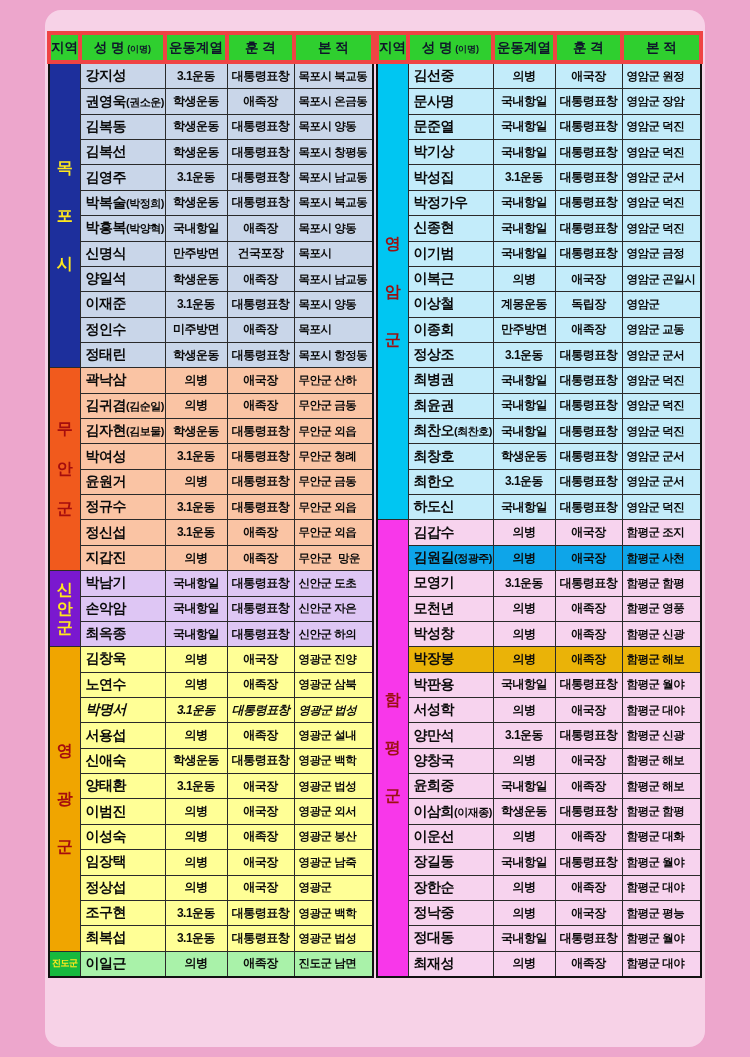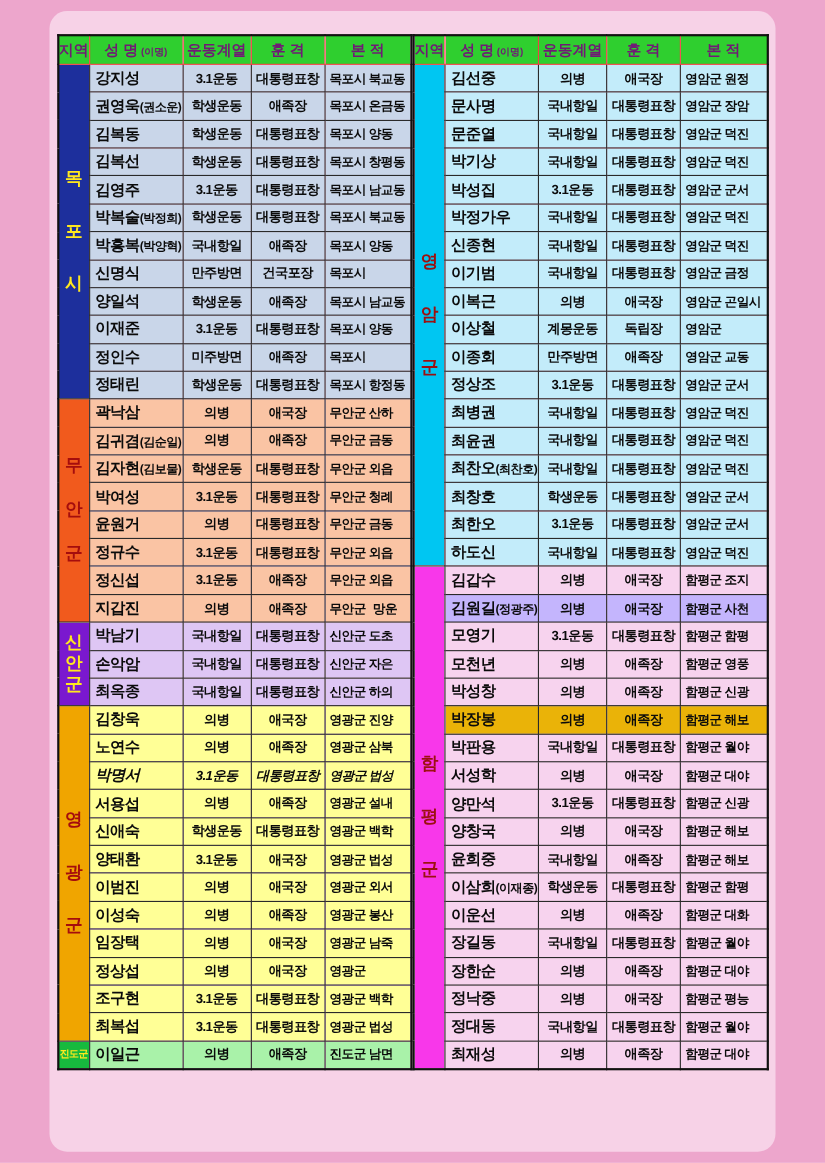--- a/index.html
+++ b/index.html
@@ -18,22 +18,22 @@
     background:#ffffff;border:3px solid #4f5fe8;border-radius:12px;
     box-shadow:0 0 0 4px #86e9ef;
     display:flex;align-items:center;justify-content:center;
   }
   .title-box h1{
     margin:0;font-size:28px;font-weight:900;letter-spacing:-1px;color:#0c0c0c;
   }
   .tables{display:flex;justify-content:center;margin-top:21px;}
   table{border-collapse:collapse;table-layout:fixed;border:2px solid #111;}
   th{
-    background:#2fcf2f;border:1px solid #ef4444;height:25px;padding:0;
-    font-size:13.5px;font-weight:800;color:#701a75;white-space:nowrap;overflow:hidden;
+    background:#2fcf2f;border:4px solid #ef4444;height:25px;padding:0;
+    font-size:13.5px;font-weight:800;color:#0f172a;white-space:nowrap;overflow:hidden;
   }
   th .sub{font-size:9px;font-weight:800;}
   td{
     border:1px solid #2a2a2a;height:24.36px;padding:0;
     overflow:hidden;white-space:nowrap;color:#0b0b0b;vertical-align:middle;
   }
   td.name{font-weight:800;font-size:14px;padding-left:5px;letter-spacing:-0.5px;}
   td.name .alias{font-size:11px;font-weight:800;letter-spacing:-0.5px;}
   td.movement,td.grade{text-align:center;font-size:12px;font-weight:700;letter-spacing:-0.5px;}
   td.origin{font-size:11.5px;font-weight:700;padding-left:4px;letter-spacing:-0.5px;}
@@ -455,21 +455,21 @@
                 <span>함</span>
                 <span>평</span>
                 <span>군</span>
               </div>
             </td>
             <td class="name"><span>김갑수</span></td>
             <td class="movement">의병</td>
             <td class="grade">애국장</td>
             <td class="origin">함평군 조지</td>
           </tr>
-          <tr style="background: #c4b5fd;">
+          <tr style="background: #0ea5e9;">
             <td class="name"><span>김원길</span><span class="alias">(정광주)</span></td>
             <td class="movement">의병</td>
             <td class="grade">애국장</td>
             <td class="origin">함평군 사천</td>
           </tr>
           <tr style="background: rgb(247, 211, 238);">
             <td class="name"><span>모영기</span></td>
             <td class="movement">3.1운동</td>
             <td class="grade">대통령표창</td>
             <td class="origin">함평군 함평</td>

